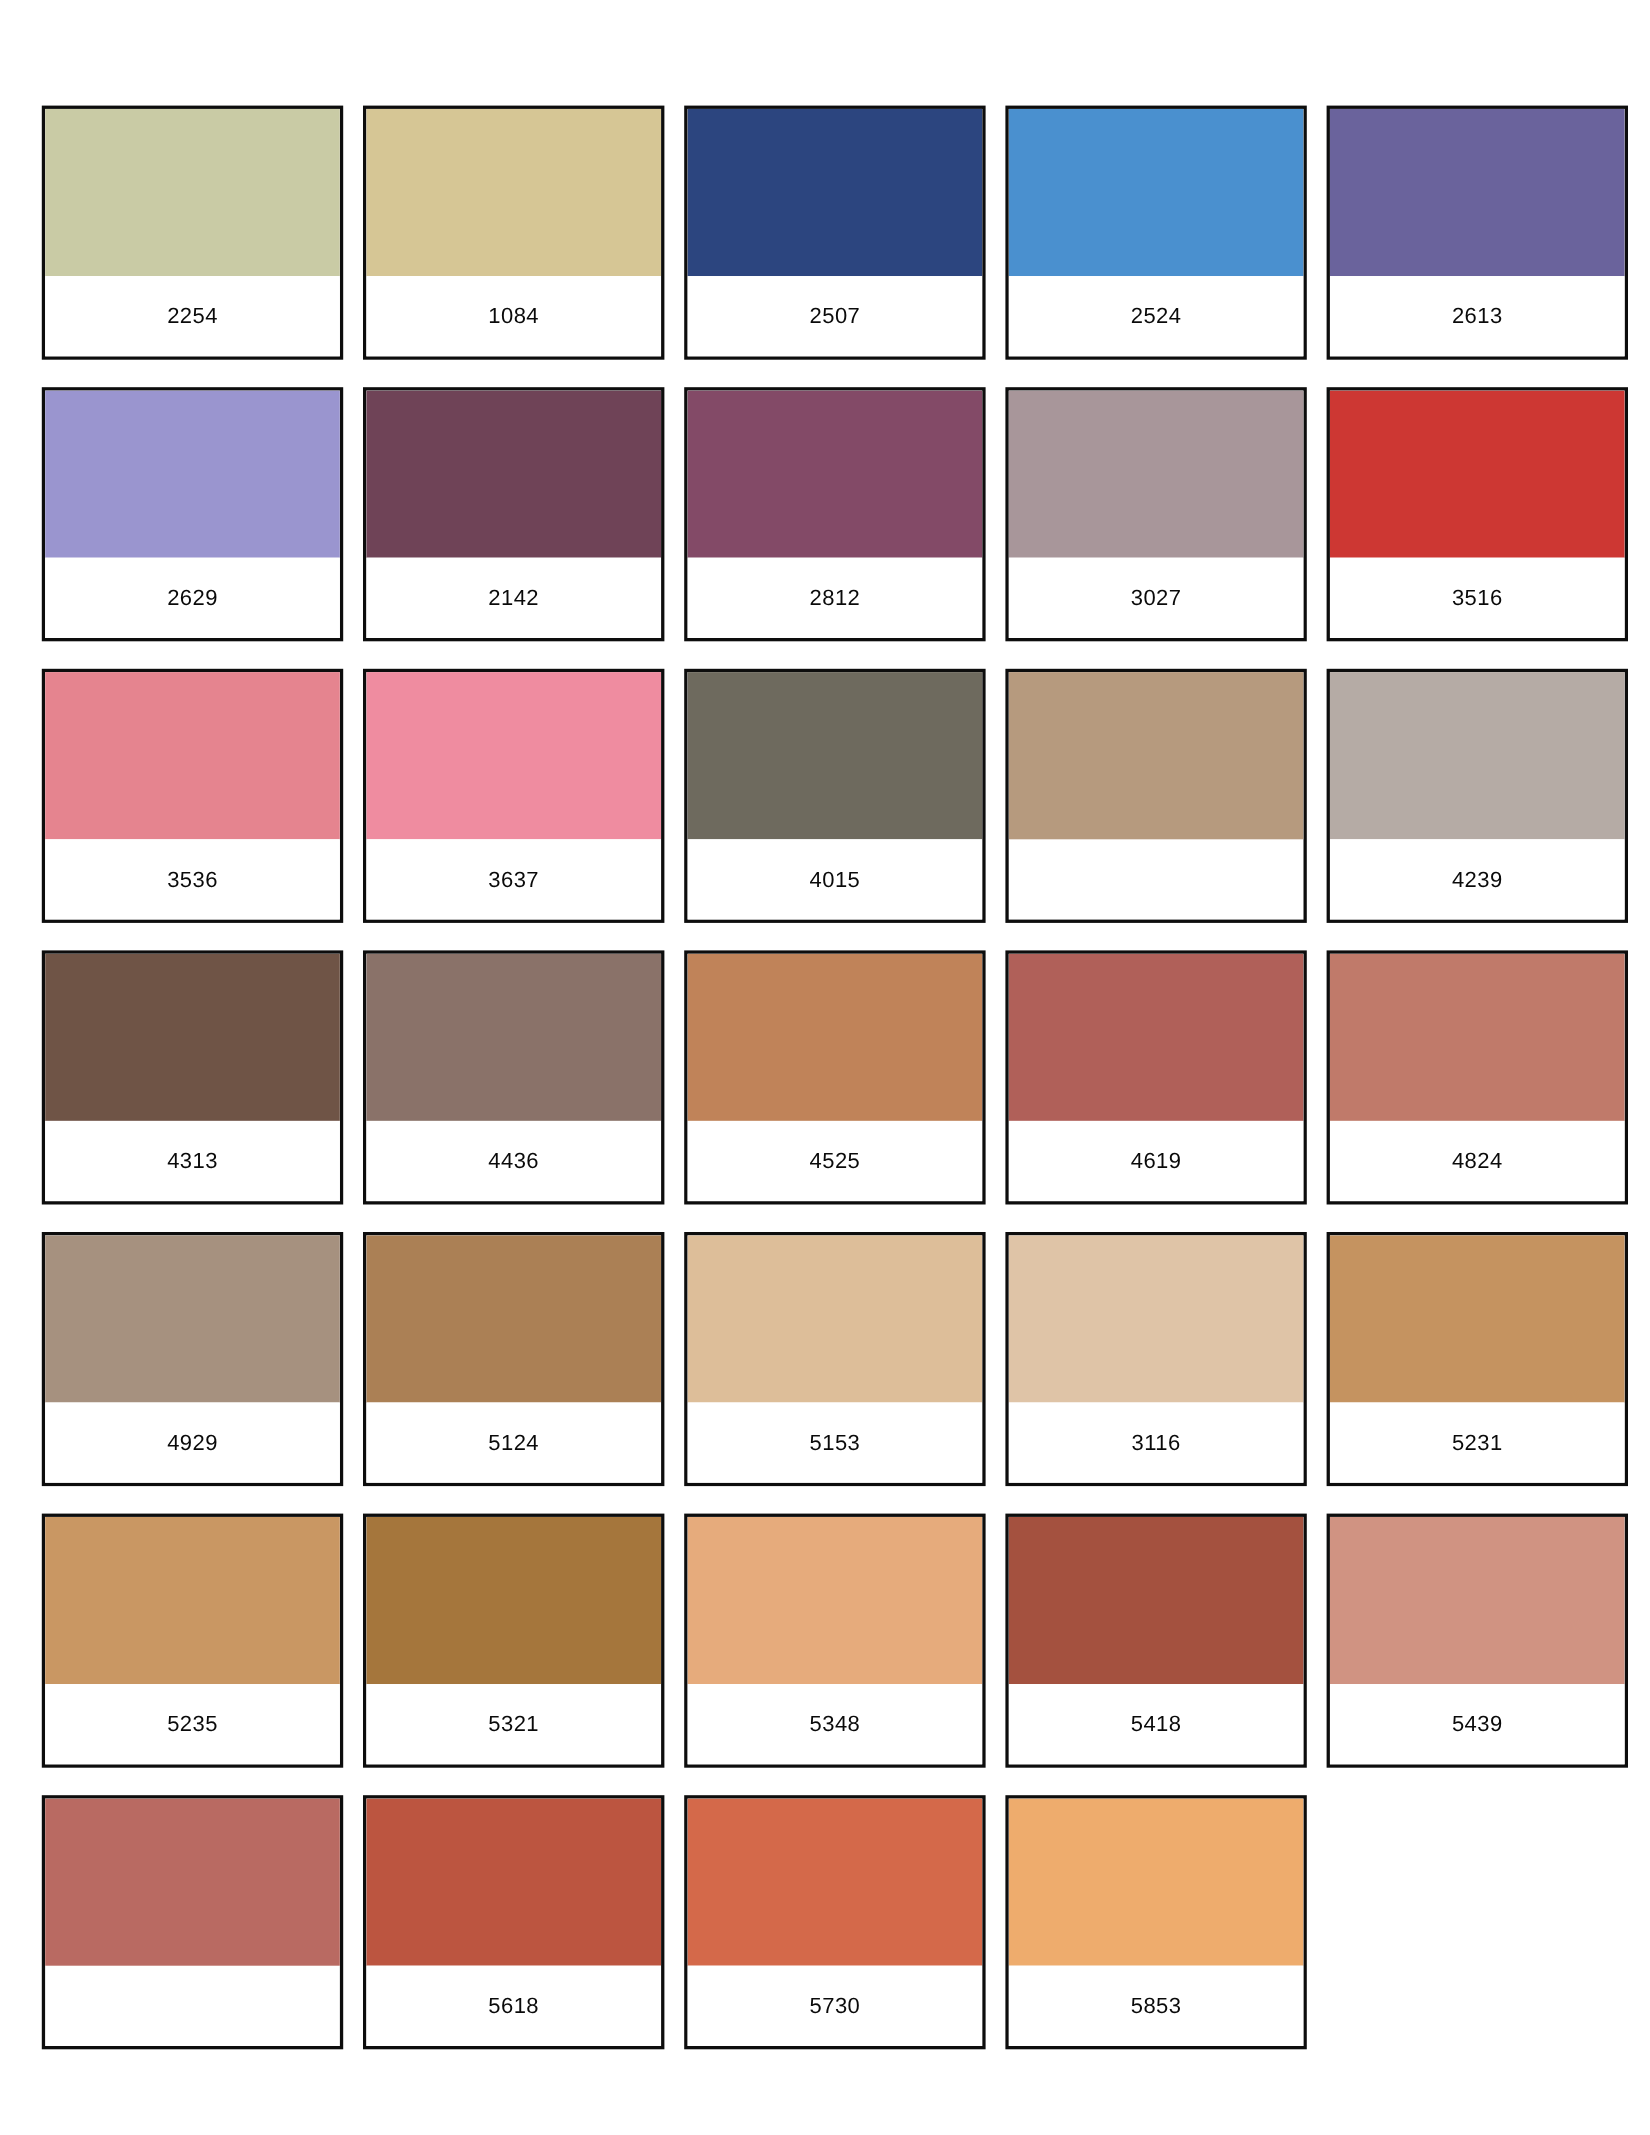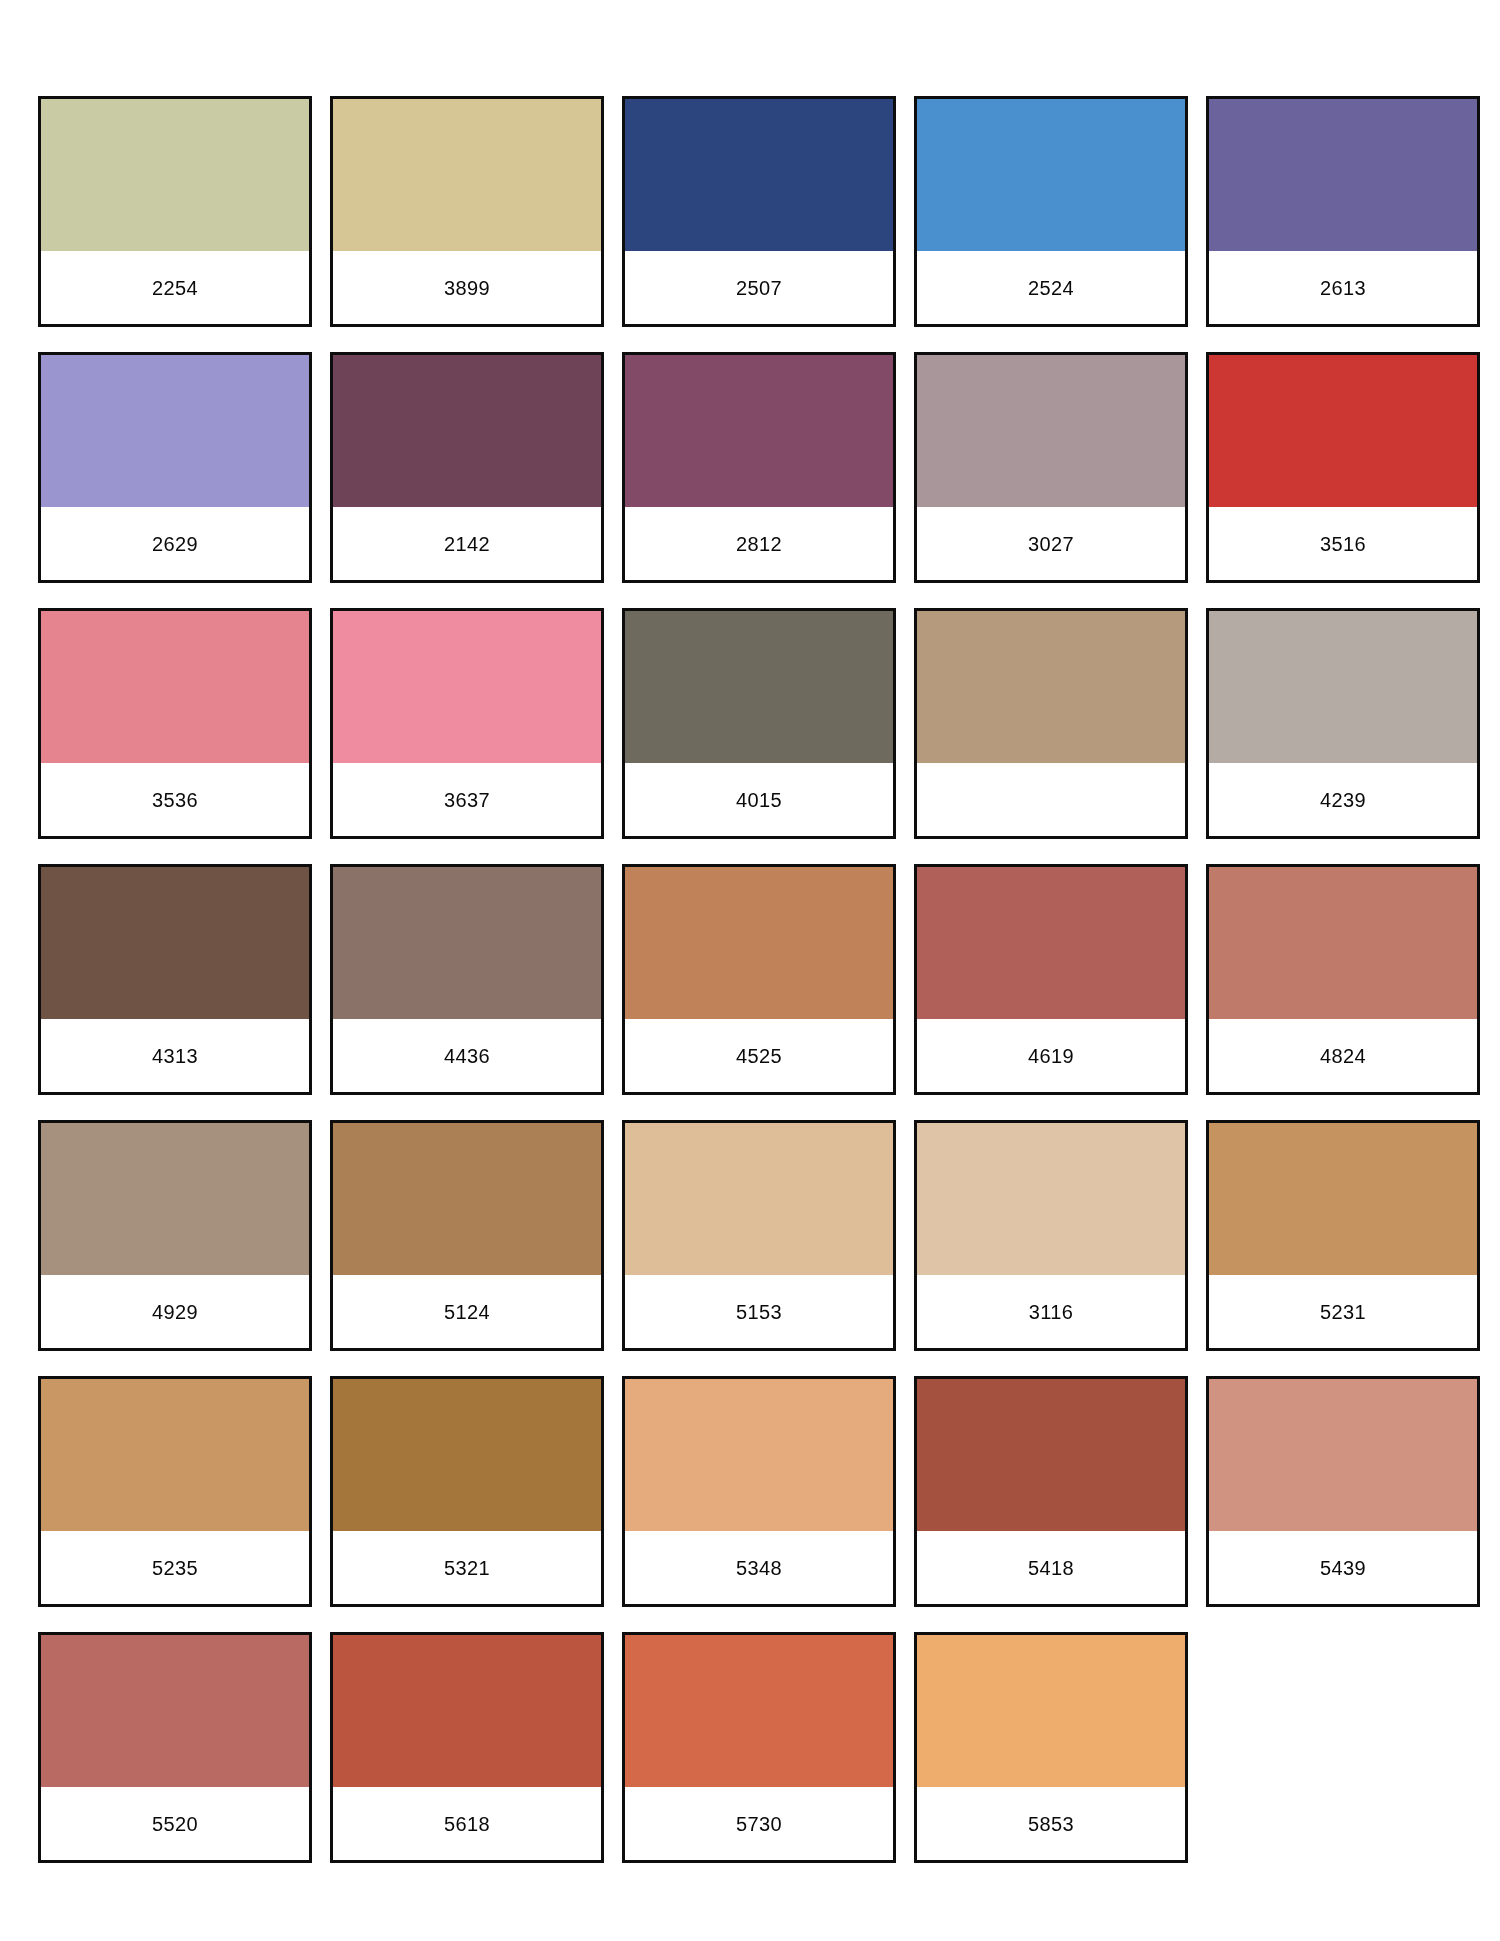--- a/index.html
+++ b/index.html
@@ -59,21 +59,21 @@
 <div id="swatch-grid">
     <div class="swatch-card">
       <div class="swatch-color" style="background-color: rgb(201, 203, 165);"></div>
       <div class="swatch-label-band">
         <span class="swatch-label">2254</span>
       </div>
     </div>
     <div class="swatch-card">
       <div class="swatch-color" style="background-color: rgb(214, 198, 149);"></div>
       <div class="swatch-label-band">
-        <span class="swatch-label">3899</span>
+        <span class="swatch-label">1084</span>
       </div>
     </div>
     <div class="swatch-card">
       <div class="swatch-color" style="background-color: rgb(44, 69, 127);"></div>
       <div class="swatch-label-band">
         <span class="swatch-label">2507</span>
       </div>
     </div>
     <div class="swatch-card">
       <div class="swatch-color" style="background-color: rgb(74, 144, 207);"></div>
@@ -229,23 +229,20 @@
       </div>
     </div>
     <div class="swatch-card">
       <div class="swatch-color" style="background-color: rgb(208, 147, 130);"></div>
       <div class="swatch-label-band">
         <span class="swatch-label">5439</span>
       </div>
     </div>
     <div class="swatch-card">
       <div class="swatch-color" style="background-color: rgb(185, 106, 98);"></div>
-      <div class="swatch-label-band">
-        <span class="swatch-label">5520</span>
-      </div>
     </div>
     <div class="swatch-card">
       <div class="swatch-color" style="background-color: rgb(188, 85, 64);"></div>
       <div class="swatch-label-band">
         <span class="swatch-label">5618</span>
       </div>
     </div>
     <div class="swatch-card">
       <div class="swatch-color" style="background-color: rgb(212, 105, 74);"></div>
       <div class="swatch-label-band">

